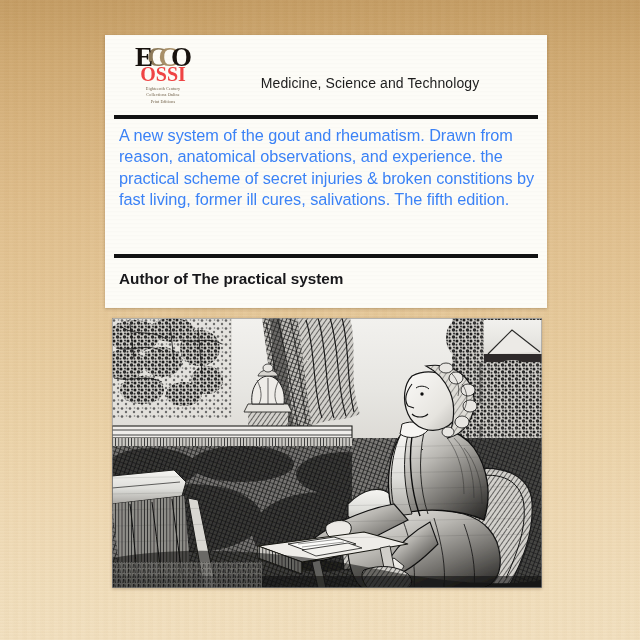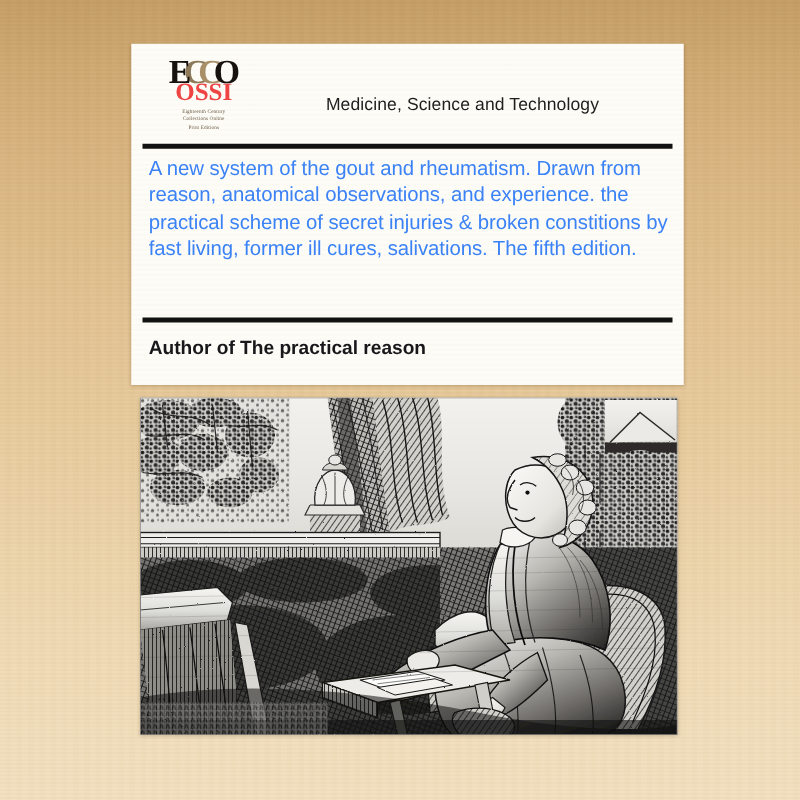--- a/index.html
+++ b/index.html
@@ -226,21 +226,21 @@
 
     <div class="masthead-title">Medicine, Science and Technology</div>
   </div>
 
   <div class="rule top"></div>
 
   <div class="book-title">A new system of the gout and rheumatism. Drawn from reason, anatomical observations, and experience. the practical scheme of secret injuries &amp; broken constitions by fast living, former ill cures, salivations. The fifth edition.</div>
 
   <div class="rule bottom"></div>
 
-  <div class="book-author">Author of The practical reason</div>
+  <div class="book-author">Author of The practical system</div>
 </div>
 
 <div id="illustration">
 
   <svg viewBox="0 0 430 270" preserveAspectRatio="none">
     <defs>
 
       <pattern id="hDark" width="3" height="3" patternUnits="userSpaceOnUse" patternTransform="rotate(35)">
         <rect width="3" height="3" fill="#c9c7c2"></rect>
         <path d="M0 0 L0 3" stroke="#1a1a1a" stroke-width="1.9"></path>

